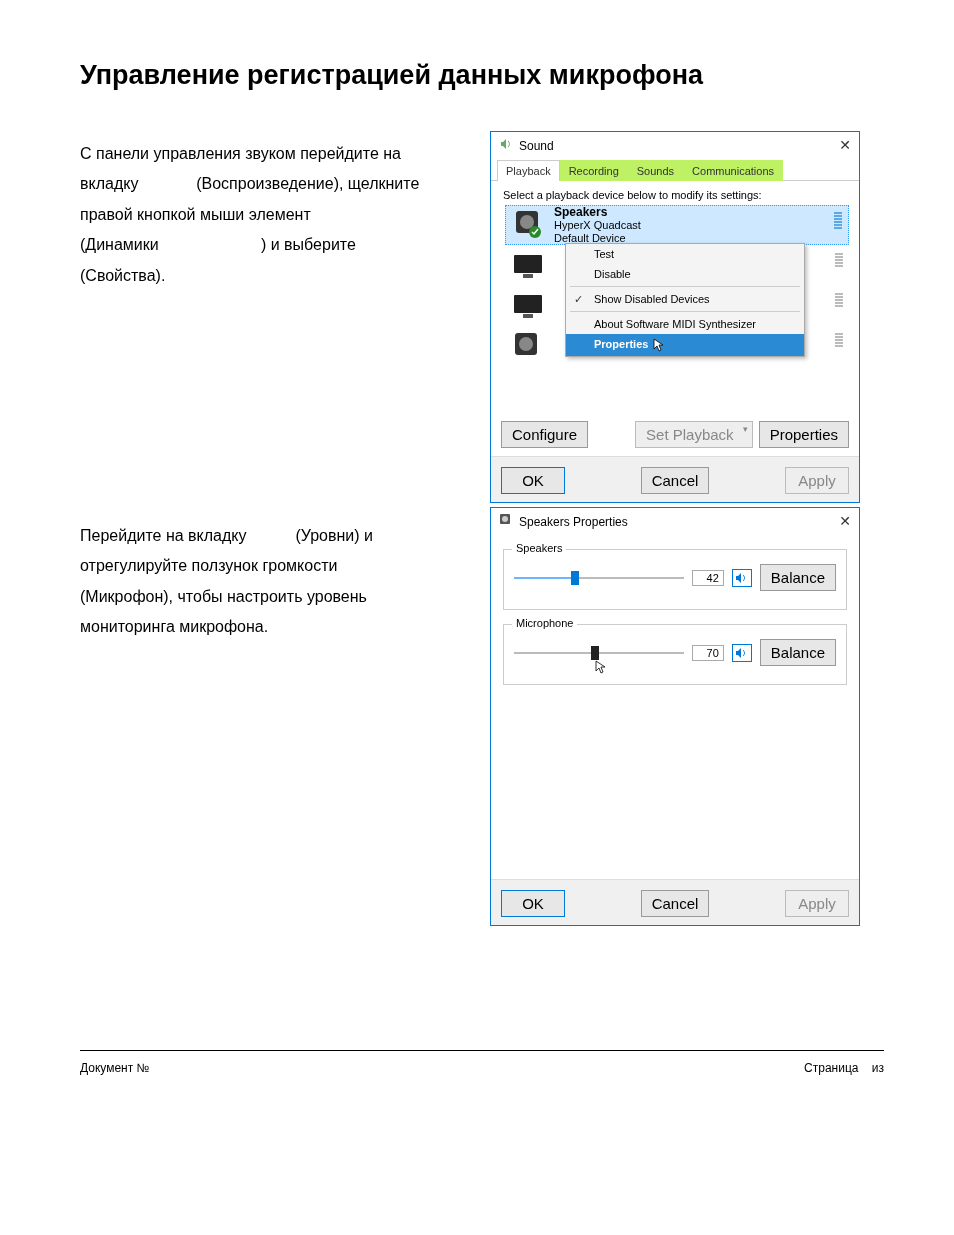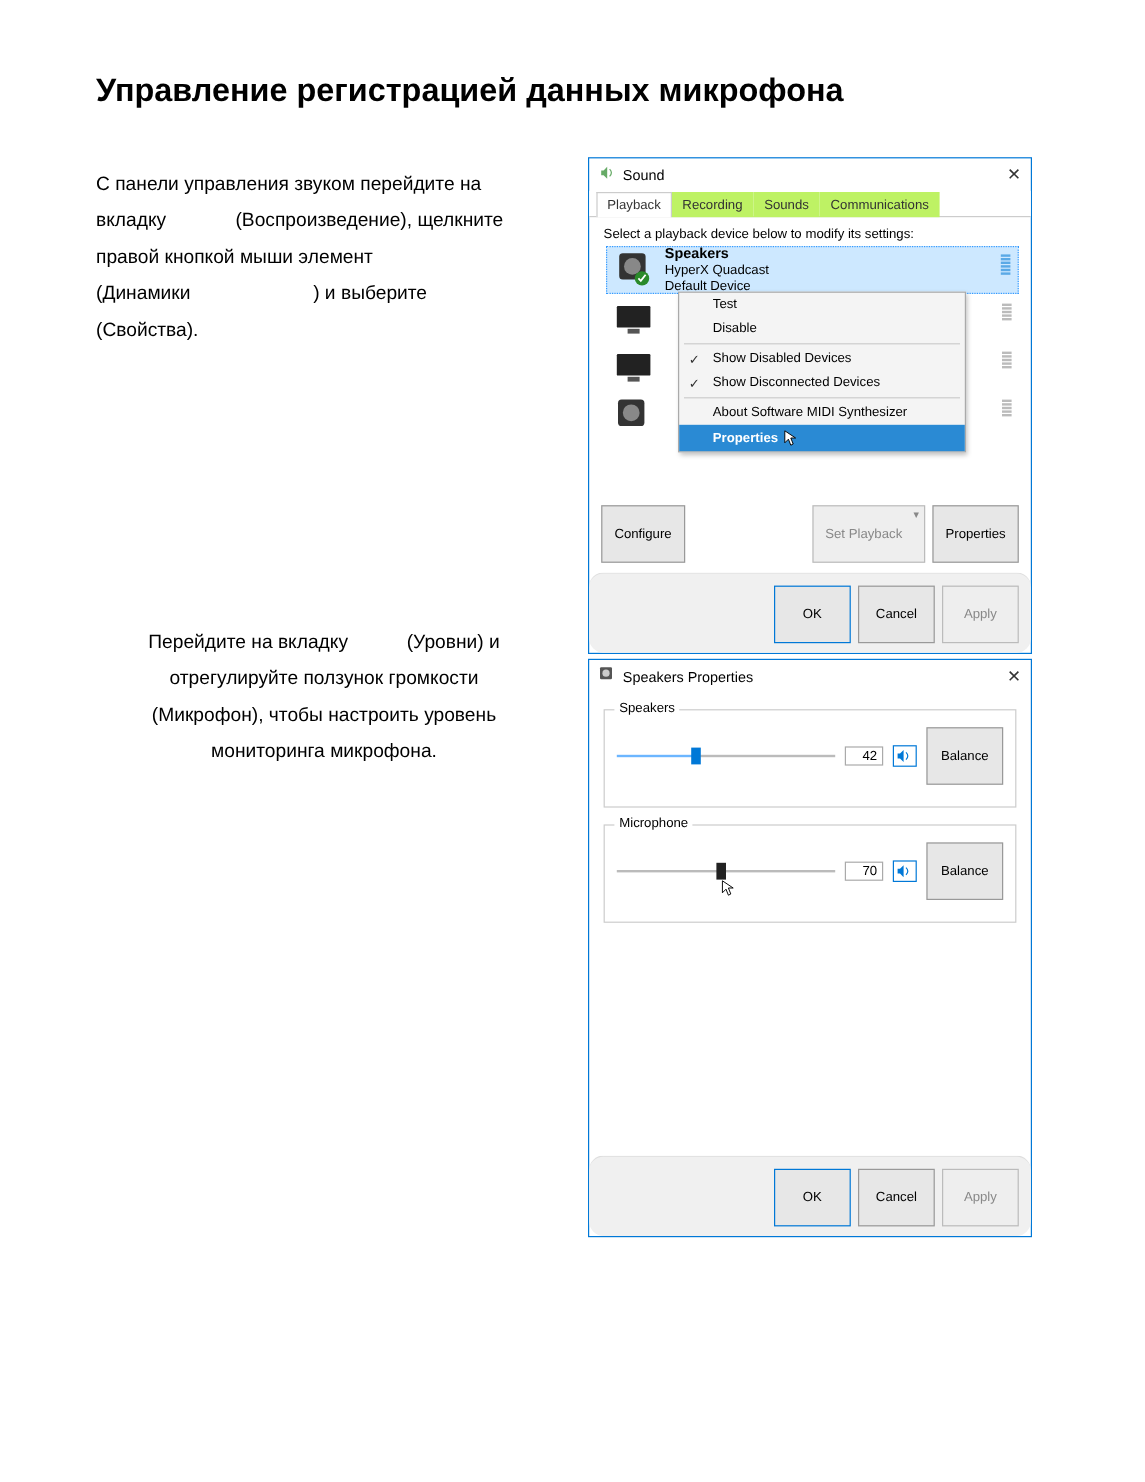--- a/index.html
+++ b/index.html
@@ -49,21 +49,21 @@
     display:flex;
     gap:30px;
   }
   .left-col {
     width:380px;
     font-size:16px;
     line-height:1.9;
     padding-top:8px;
   }
   .left-col p { margin:0; }
-  .left-col .block2 { margin-top:230px;text-align:center; }
+  .left-col .block2 { margin-top:230px; }
   .right-col {
     width:370px;
   }
   .win {
     border:1px solid #0078d7;
     background:#fff;
     font-family:"Segoe UI", Tahoma, sans-serif;
     font-size:11px;
     margin-bottom:4px;
   }
@@ -159,28 +159,27 @@
     position:absolute; left:8px; color:#333;
   }
   .btn-row {
     padding:10px 10px 8px 10px;
     display:flex;
     gap:6px;
     border-top:0;
   }
   .btn-row.bottom {
     background:#f0f0f0;
-    justify-content:flex-end;
+    justify-content:space-between;
     border-top:1px solid #ddd;
-    border-radius:12px;
   }
   .wbtn {
     min-width:64px;
-    padding:17px 10px;
-    font-size:11px;
+    padding:4px 10px;
+    font-size:15px;
     background:#e7e7e7;
     border:1px solid #999;
     text-align:center;
     font-family:inherit;
   }
   .wbtn.disabled { color:#888; border-color:#bbb; background:#eee;}
   .wbtn.primary { border:1.5px solid #0078d7; background:#e7e7e7;}
   .drop { padding-right:18px; position:relative;}
   .drop::after {
     content:"▾"; position:absolute; right:4px; top:2px; font-size:9px; color:#888;
@@ -289,21 +288,20 @@
                 <span></span>
                 <span></span>
               </div>
           </div>
 
           <div class="context-menu">
             <div class="mi">Test</div>
             <div class="mi">Disable</div>
             <div class="sep"></div>
             <div class="mi chk">Show Disabled Devices</div>
-            <div class="mi chk">Show Disconnected Devices</div>
             <div class="sep"></div>
             <div class="mi">About Software MIDI Synthesizer</div>
             <div class="mi sel">
               <span>Properties</span>
               <svg class="cursor-icon" style="display:inline;vertical-align:-4px;margin-left:2px;" width="12" height="14" viewBox="0 0 12 14">
                   <path d="M1 1l0 10 3-3 2 5 2-1-2-5 4 0z" fill="#fff" stroke="#000" stroke-width="0.8"></path>
                 </svg>
             </div>
           </div>
 
@@ -423,13 +421,20 @@
 
         <div class="btn-row bottom">
           <button class="wbtn primary">OK</button>
           <button class="wbtn">Cancel</button>
           <button class="wbtn disabled">Apply</button>
         </div>
       </div>
     </div>
   </div>
 
+  <div class="footer">
+    <span>Документ №</span>
+    <span>
+      <span>Страница</span>&nbsp;&nbsp;&nbsp;
+      <span>из</span>
+    </span>
+  </div>
 </div>
 
 </body></html>

